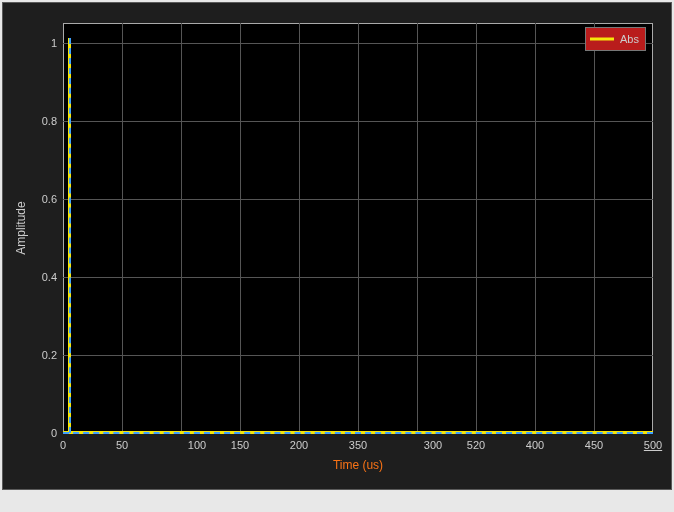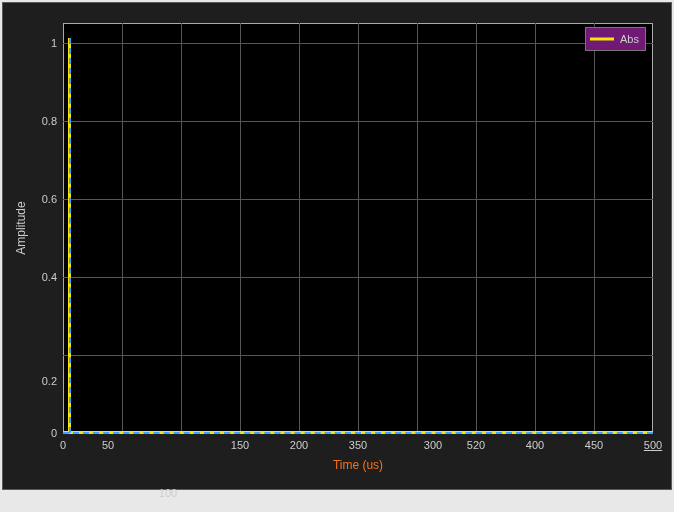--- a/index.html
+++ b/index.html
@@ -64,21 +64,21 @@
     position: absolute;
     color: #ccc;
     font-size: 12px;
     transform: translate(-50%, -50%) rotate(-90deg);
     transform-origin: center;
     white-space: nowrap;
   }
   .legend {
     position: absolute;
     border: 1px solid #777;
-    background: #701a75;
+    background: #b91c1c;
     padding: 3px 6px 3px 4px;
     font-size: 11px;
     color: #ccc;
   }
   .legend-row {
     display: flex;
     align-items: center;
     height: 16px;
   }
   .legend-swatch {
@@ -166,34 +166,34 @@
     <div id="hgrid">
         <div class="grid-line" style="left: 60px; top: 351.905px; height: 1px; width: 590px;"></div>
         <div class="grid-line" style="left: 60px; top: 273.81px; height: 1px; width: 590px;"></div>
         <div class="grid-line" style="left: 60px; top: 195.714px; height: 1px; width: 590px;"></div>
         <div class="grid-line" style="left: 60px; top: 117.619px; height: 1px; width: 590px;"></div>
         <div class="grid-line" style="left: 60px; top: 39.5238px; height: 1px; width: 590px;"></div>
       </div>
 
     <div id="xticks">
         <div class="tick-label x-tick" style="left: 60px; top: 436px;">0</div>
-        <div class="tick-label x-tick" style="left: 105px; top: 436px;">50</div>
-        <div class="tick-label x-tick" style="left: 165px; top: 436px; margin-top: 48px;">100</div>
+        <div class="tick-label x-tick" style="left: 119px; top: 436px;">50</div>
+        <div class="tick-label x-tick" style="left: 194px; top: 436px;">100</div>
         <div class="tick-label x-tick" style="left: 237px; top: 436px;">150</div>
         <div class="tick-label x-tick" style="left: 296px; top: 436px;">200</div>
         <div class="tick-label x-tick" style="left: 355px; top: 436px;">350</div>
         <div class="tick-label x-tick" style="left: 414px; top: 436px; margin-left: 16px;">300</div>
         <div class="tick-label x-tick" style="left: 473px; top: 436px;">520</div>
         <div class="tick-label x-tick" style="left: 532px; top: 436px;">400</div>
         <div class="tick-label x-tick" style="left: 591px; top: 436px;">450</div>
         <div class="tick-label x-tick" style="left: 650px; top: 436px; text-decoration: underline;">500</div>
       </div>
     <div id="yticks">
         <div class="tick-label y-tick" style="left: 24px; top: 430px;">0</div>
-        <div class="tick-label y-tick" style="left: 24px; top: 351.905px; margin-top: 26px;">0.2</div>
+        <div class="tick-label y-tick" style="left: 24px; top: 351.905px;">0.2</div>
         <div class="tick-label y-tick" style="left: 24px; top: 273.81px;">0.4</div>
         <div class="tick-label y-tick" style="left: 24px; top: 195.714px;">0.6</div>
         <div class="tick-label y-tick" style="left: 24px; top: 117.619px;">0.8</div>
         <div class="tick-label y-tick" style="left: 24px; top: 39.5238px;">1</div>
       </div>
 
     <div class="x-label" style="left:355px; top:455px;">Time (us)</div>
     <div class="y-label" style="left:18px; top:225px;">Amplitude</div>
 
     <div class="trace-v trace-abs-v" style="left:65px; top:35px; height:395px;"></div>

